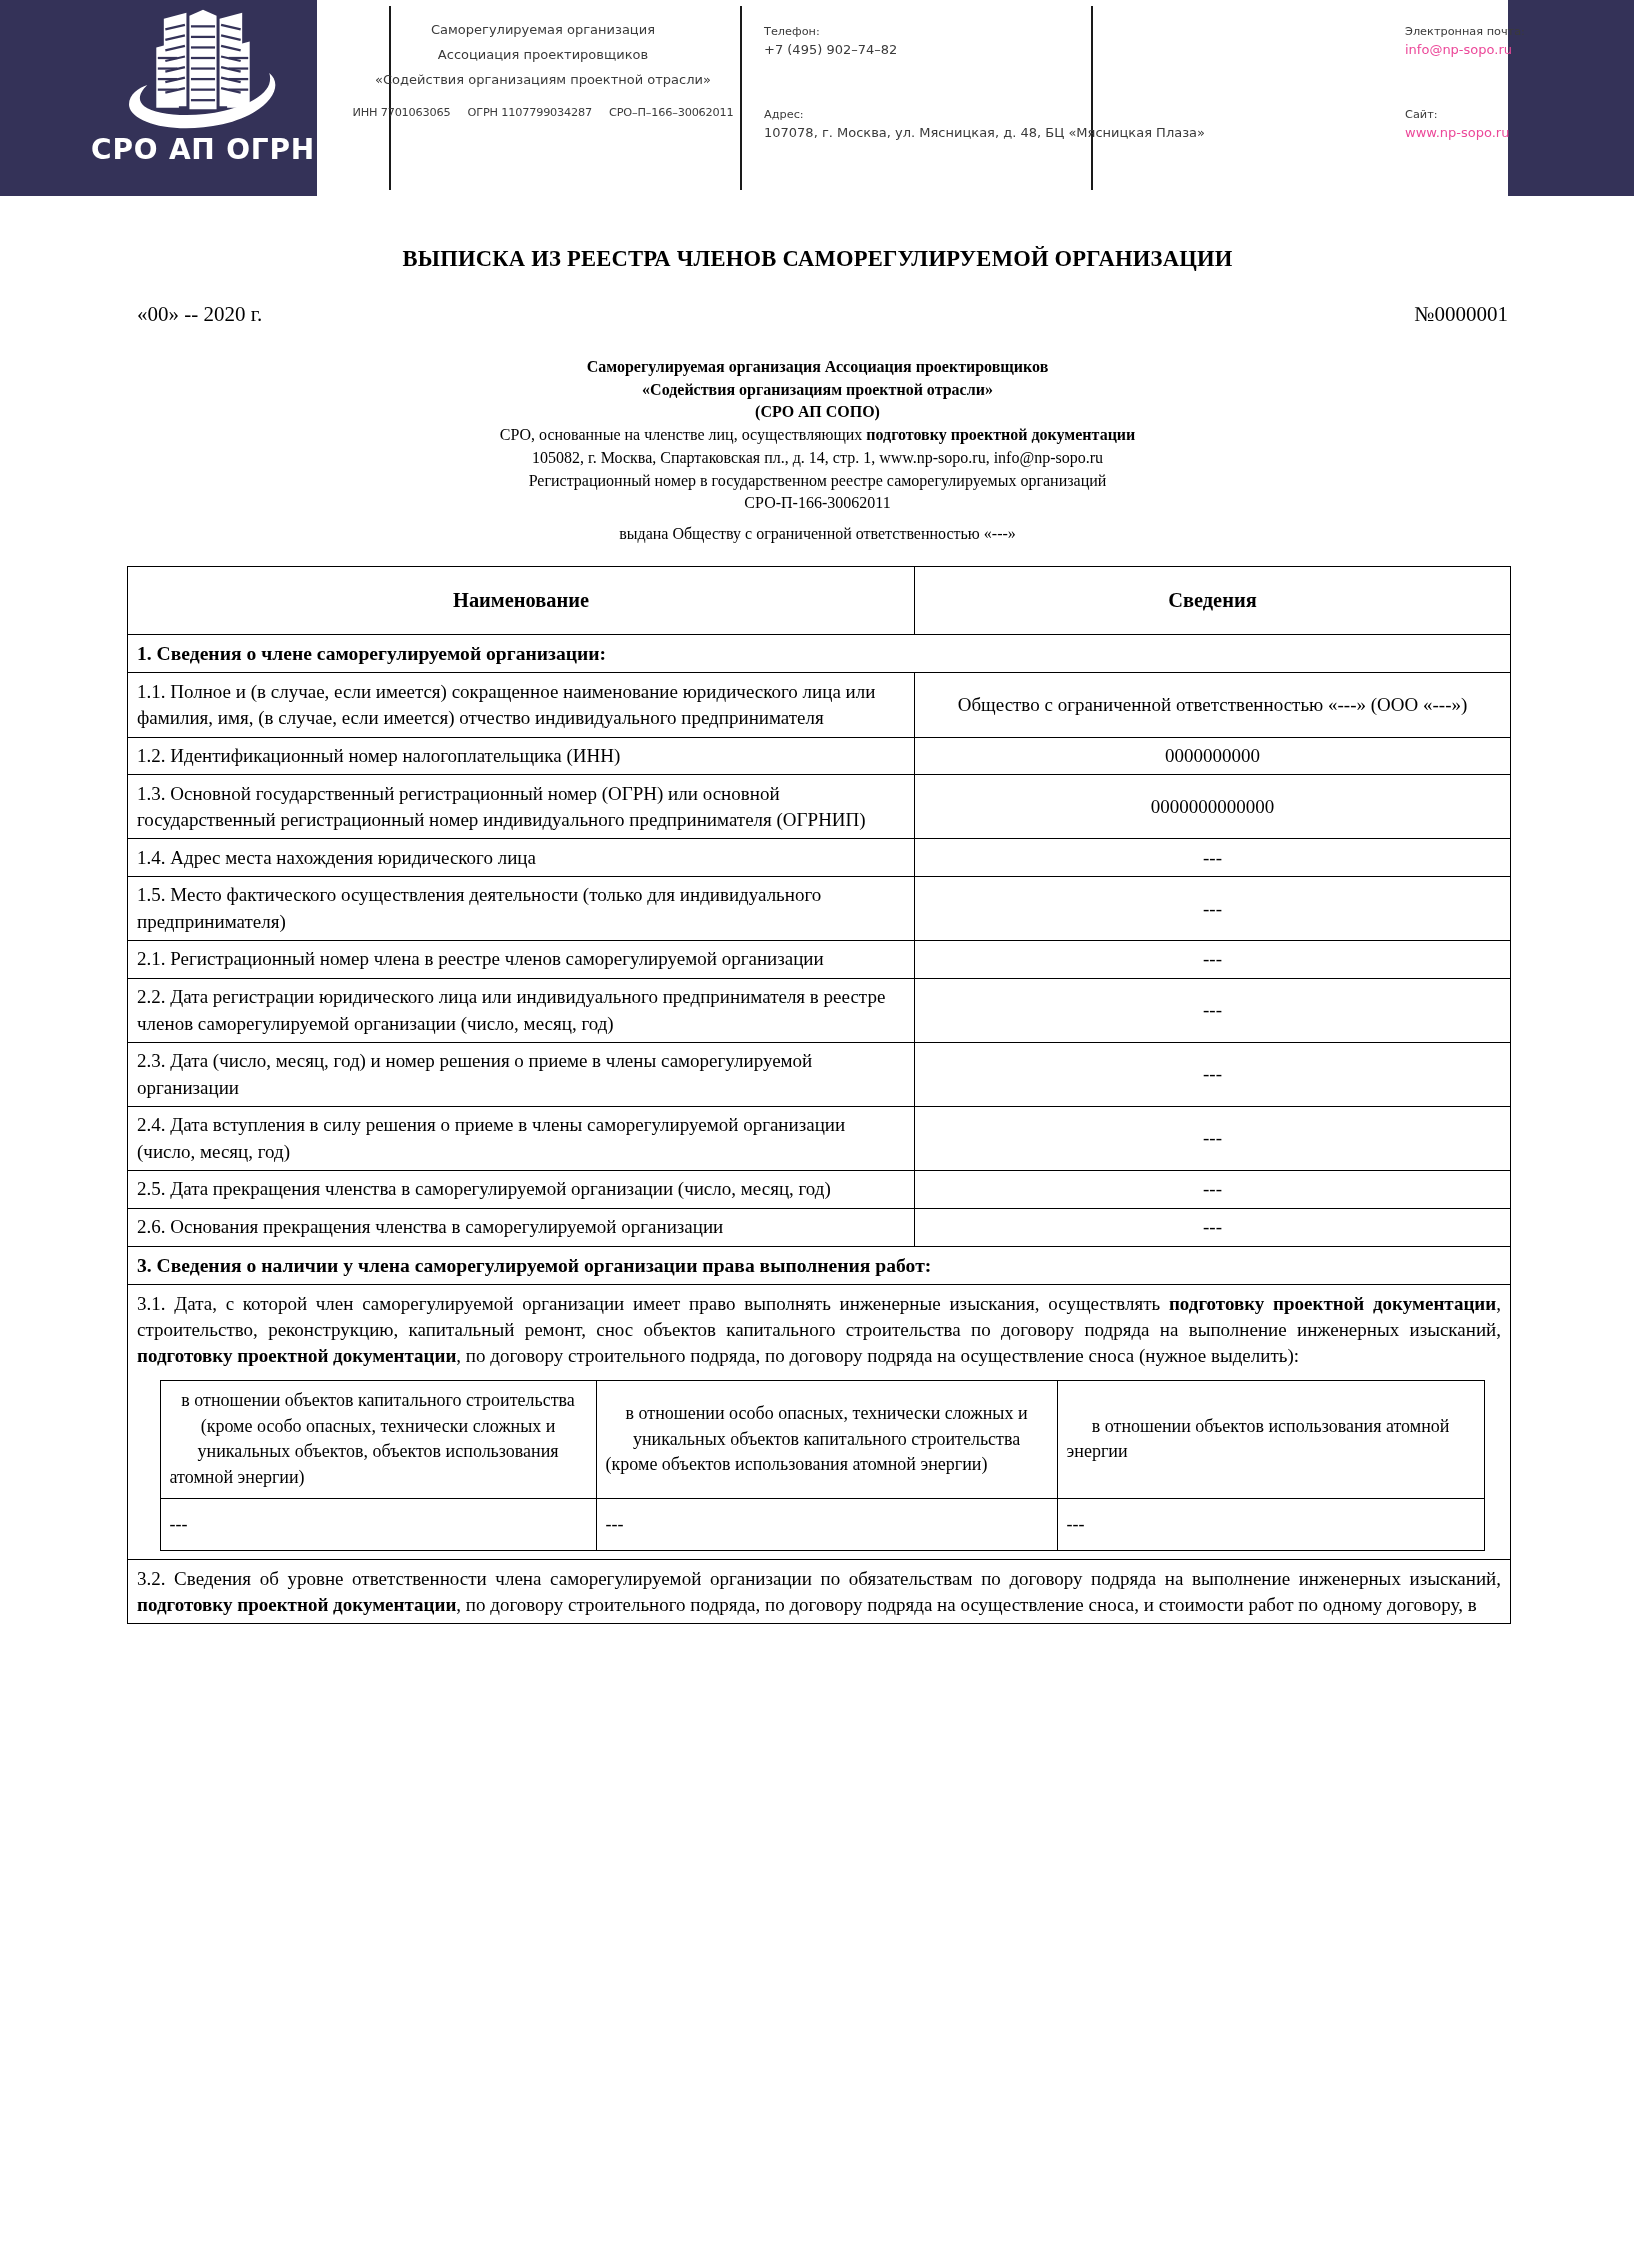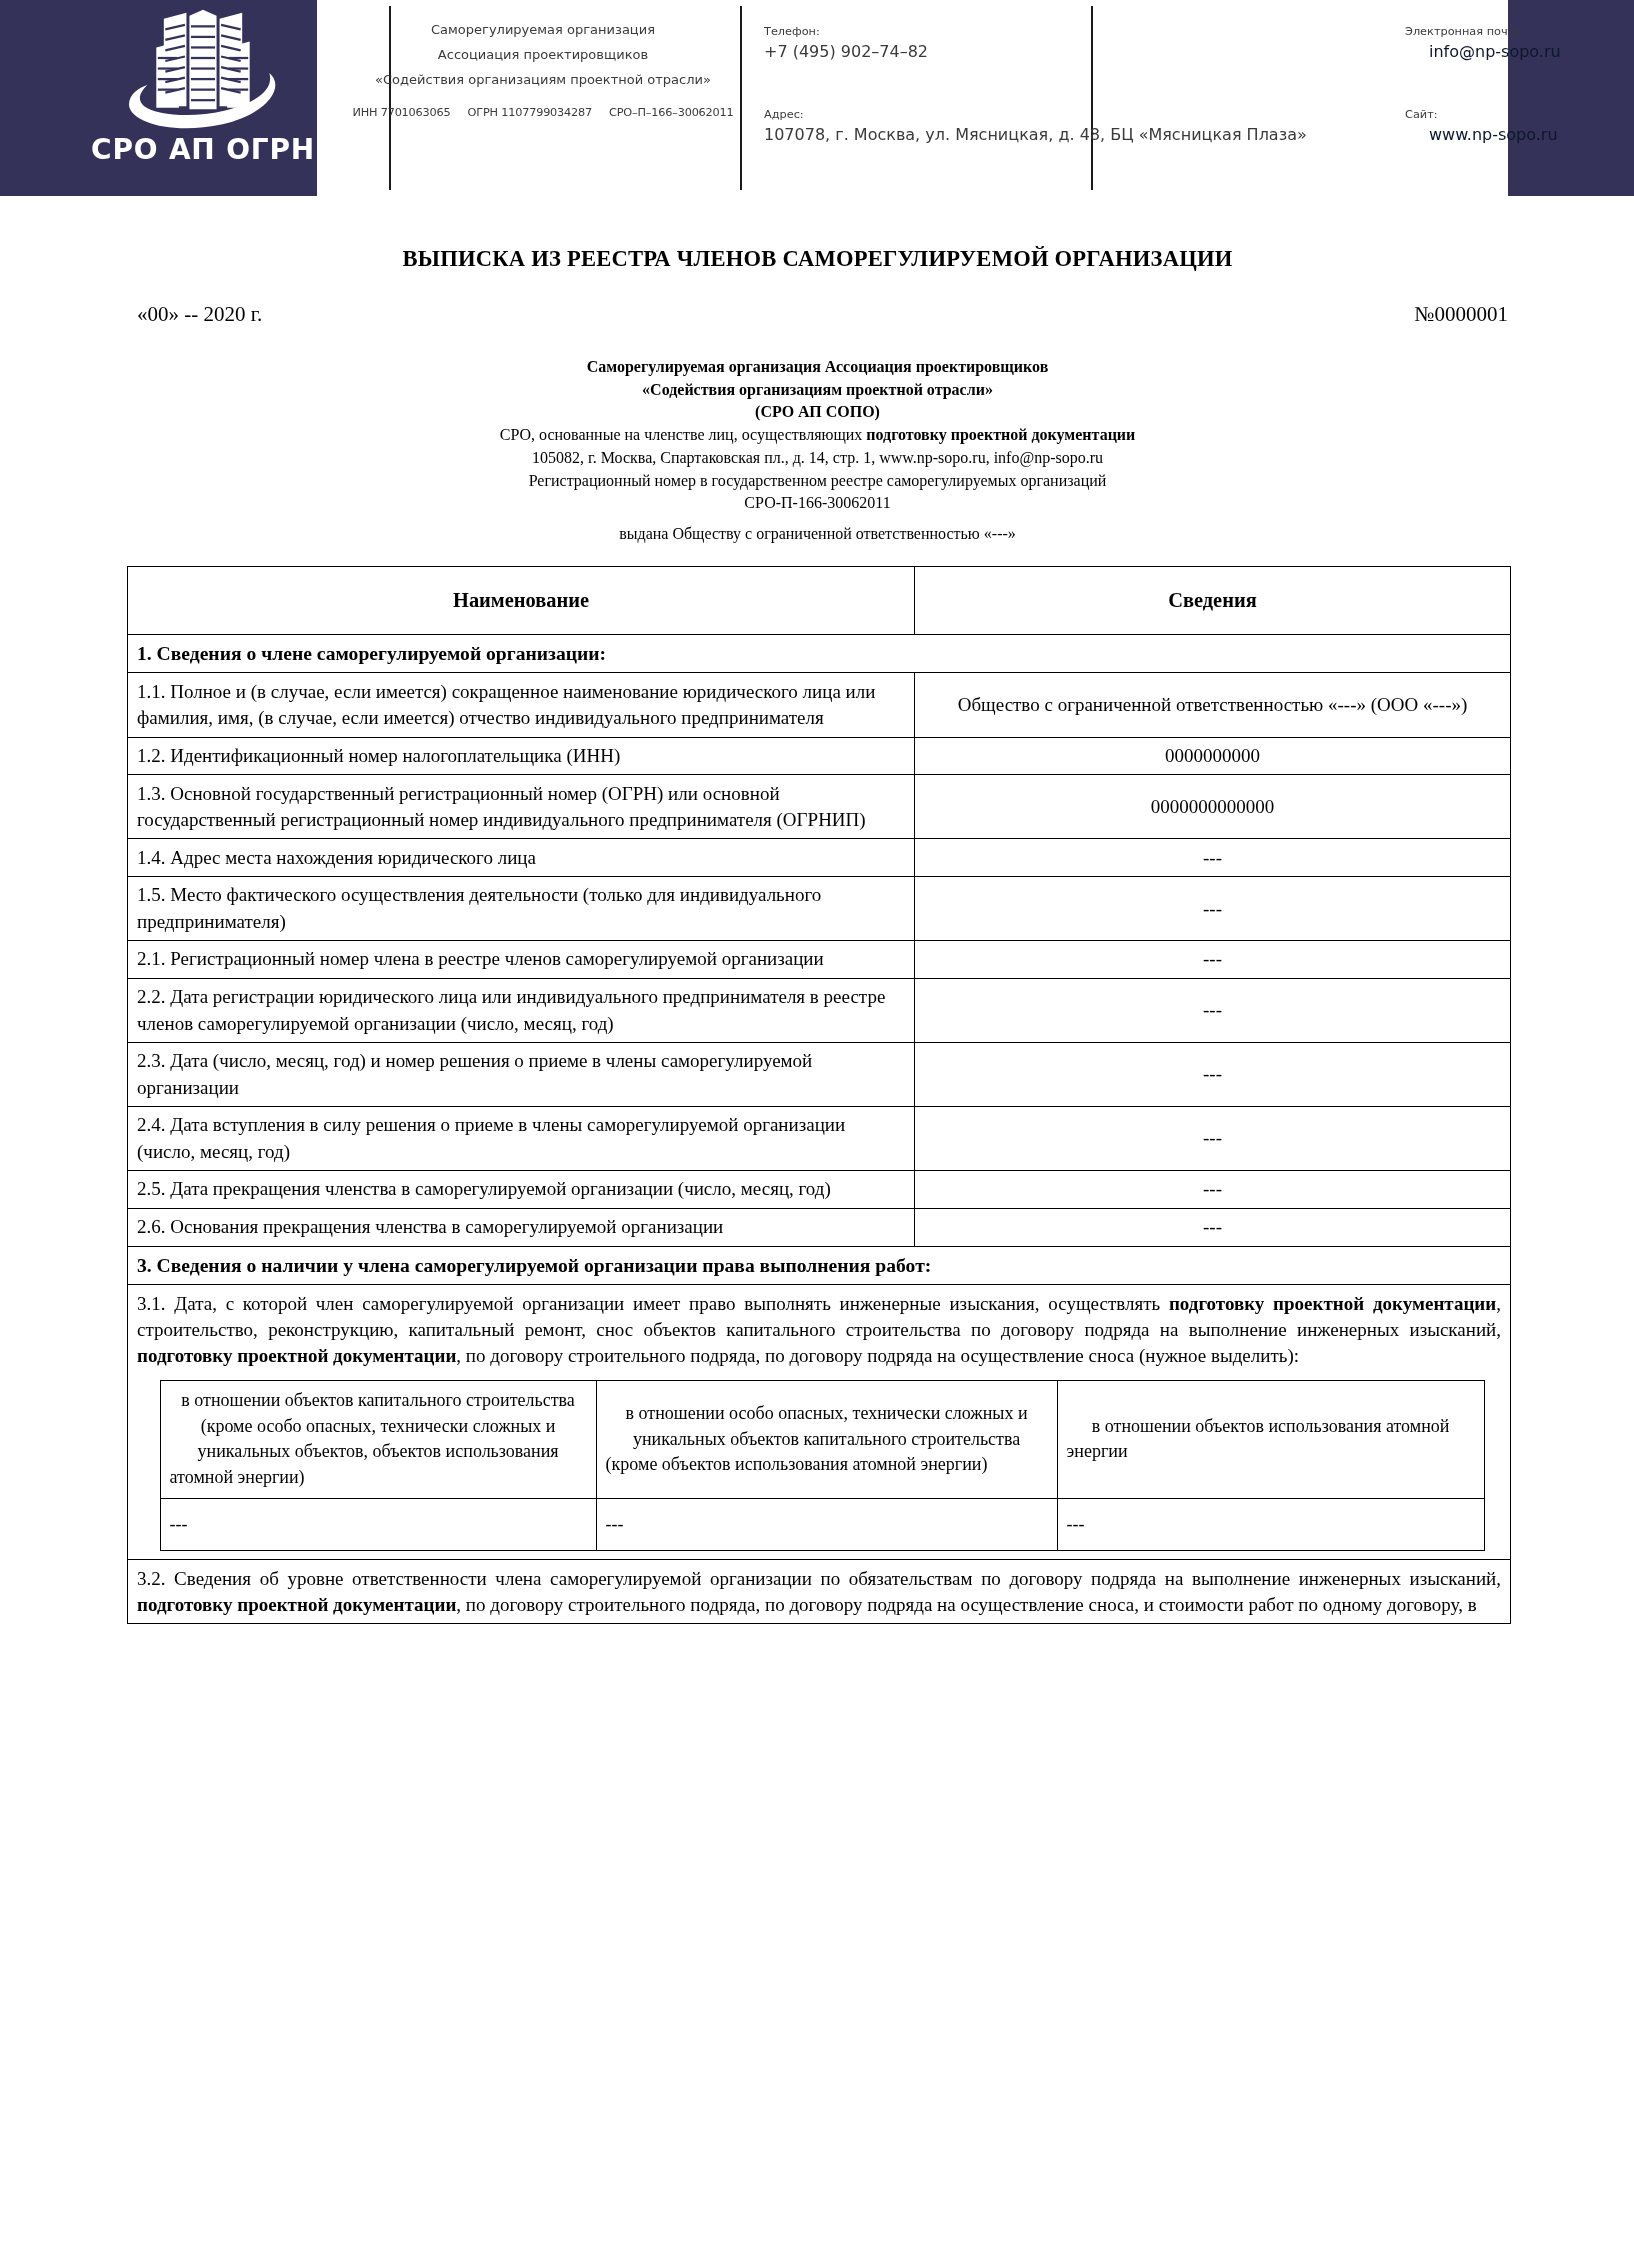--- a/index.html
+++ b/index.html
@@ -83,26 +83,26 @@
   }
   .lh-org-ids span { margin: 0 6.8px; }
 
   .lh-block {
     position: absolute;
     font-family: "DejaVu Sans", sans-serif;
     color: #3a3a3a;
     white-space: nowrap;
   }
   .lh-block .lbl { font-size: 11.3px; line-height: 1.5; }
-  .lh-block .val { font-size: 16px; line-height: 1.4; }
+  .lh-block .val { font-size: 13px; line-height: 1.4; }
   .lh-phone   { left: 764px; top: 24px; }
   .lh-address { left: 764px; top: 107px; }
   .lh-email   { left: 1405px; top: 24px; }
   .lh-site    { left: 1405px; top: 107px; }
-  .lh-email .val, .lh-site .val { position: relative; z-index: 5; color: #0f172a; margin-left: 24px; }
+  .lh-email .val, .lh-site .val { position: relative; z-index: 5; color: #ec4899; }
 
   
   .doc {
     position: relative;
     padding: 0;
   }
   .doc-title {
     margin: 50px 0 0 0;
     text-align: center;
     font-size: 22.6px;

